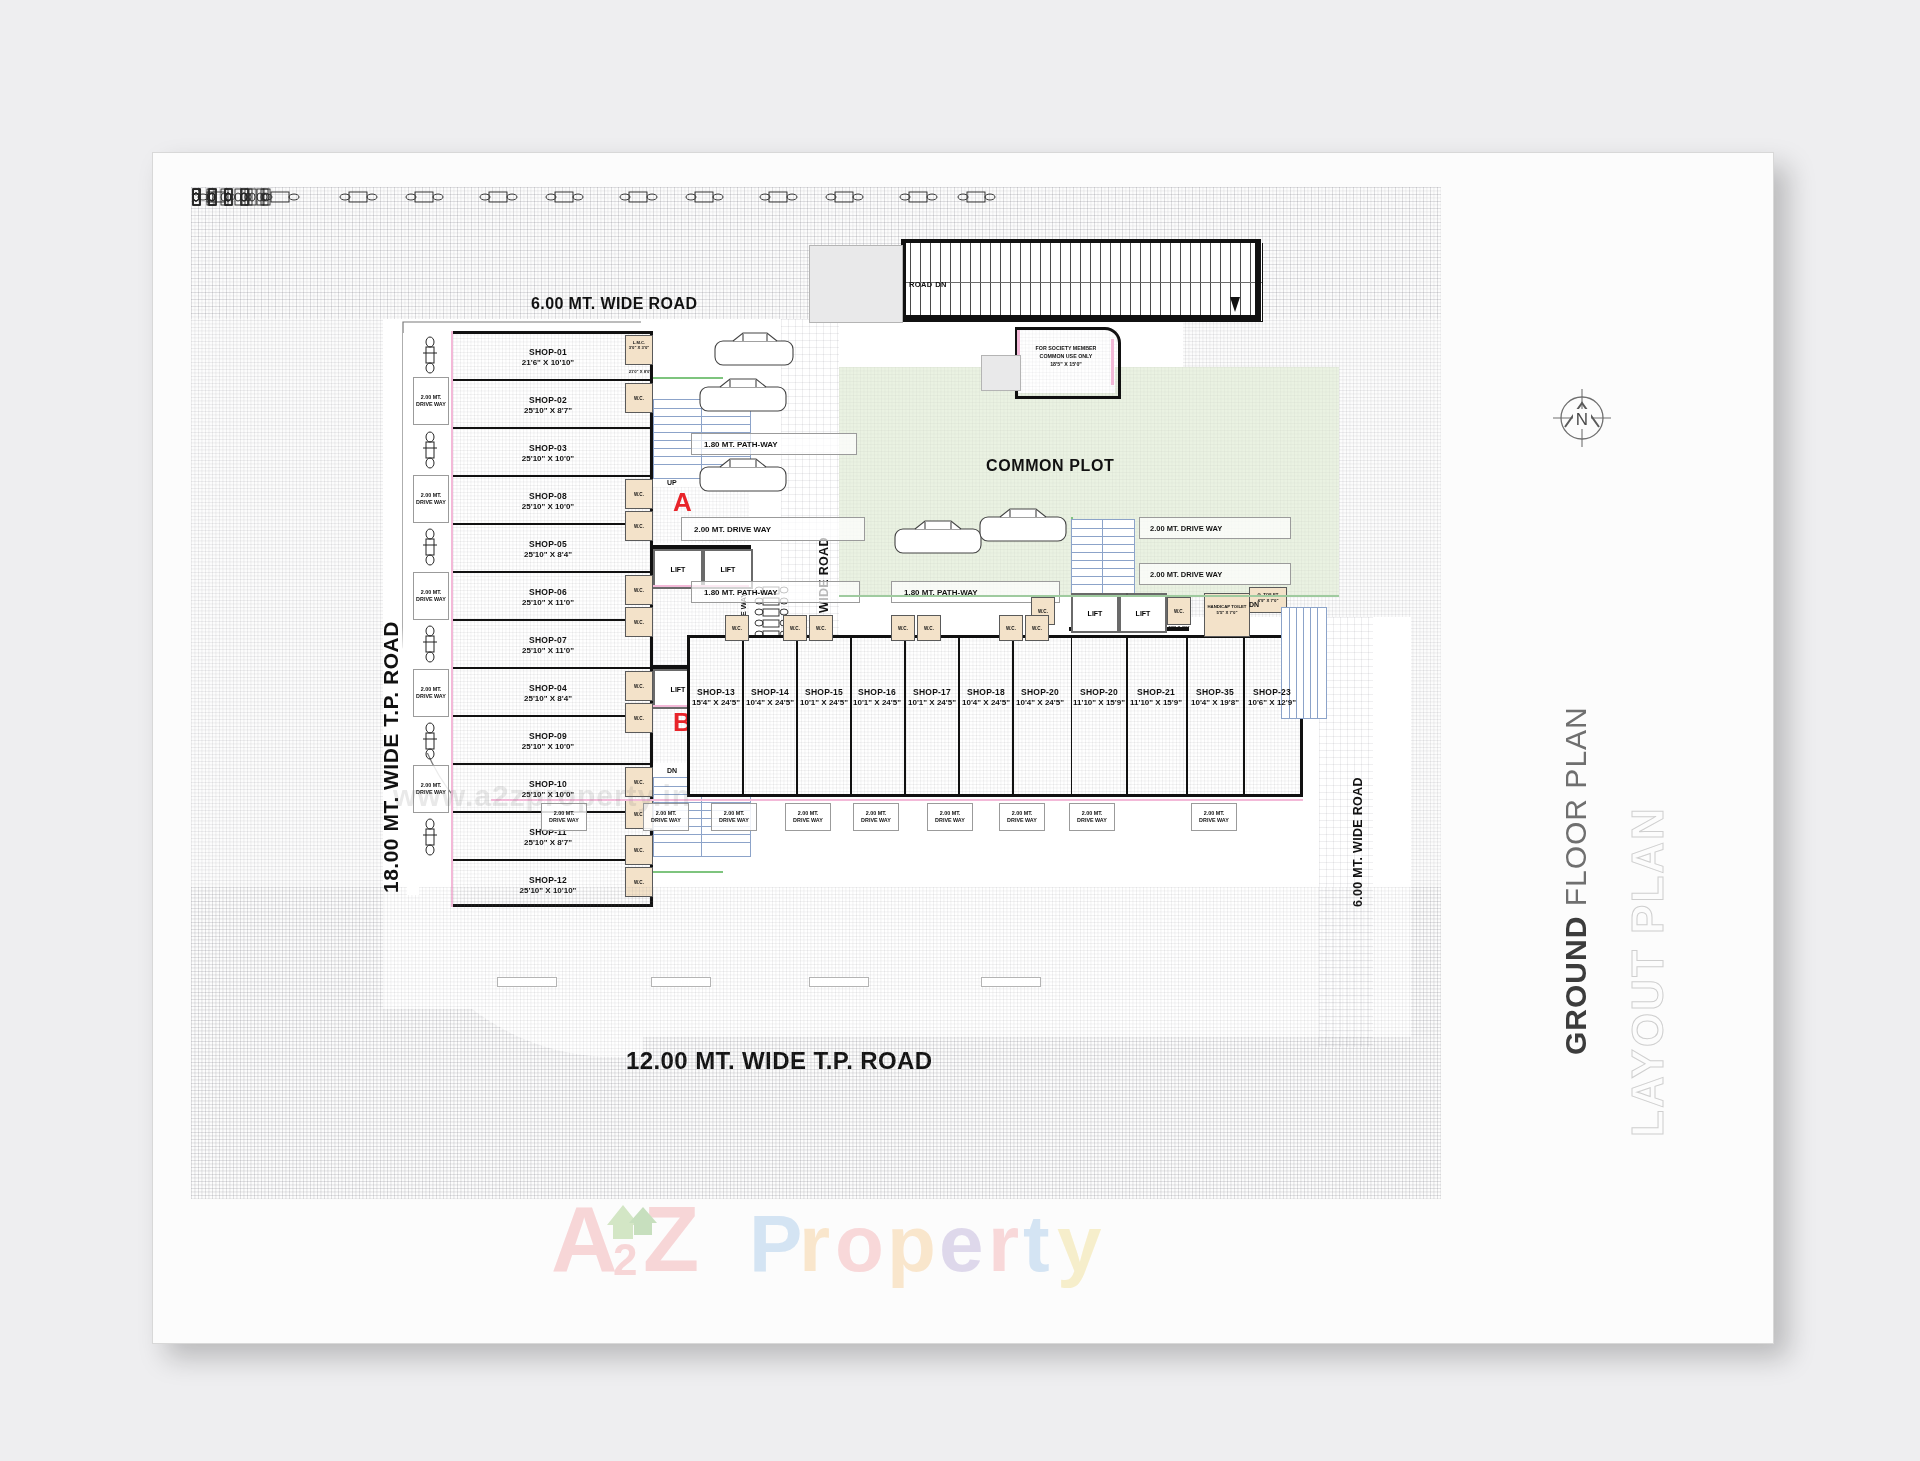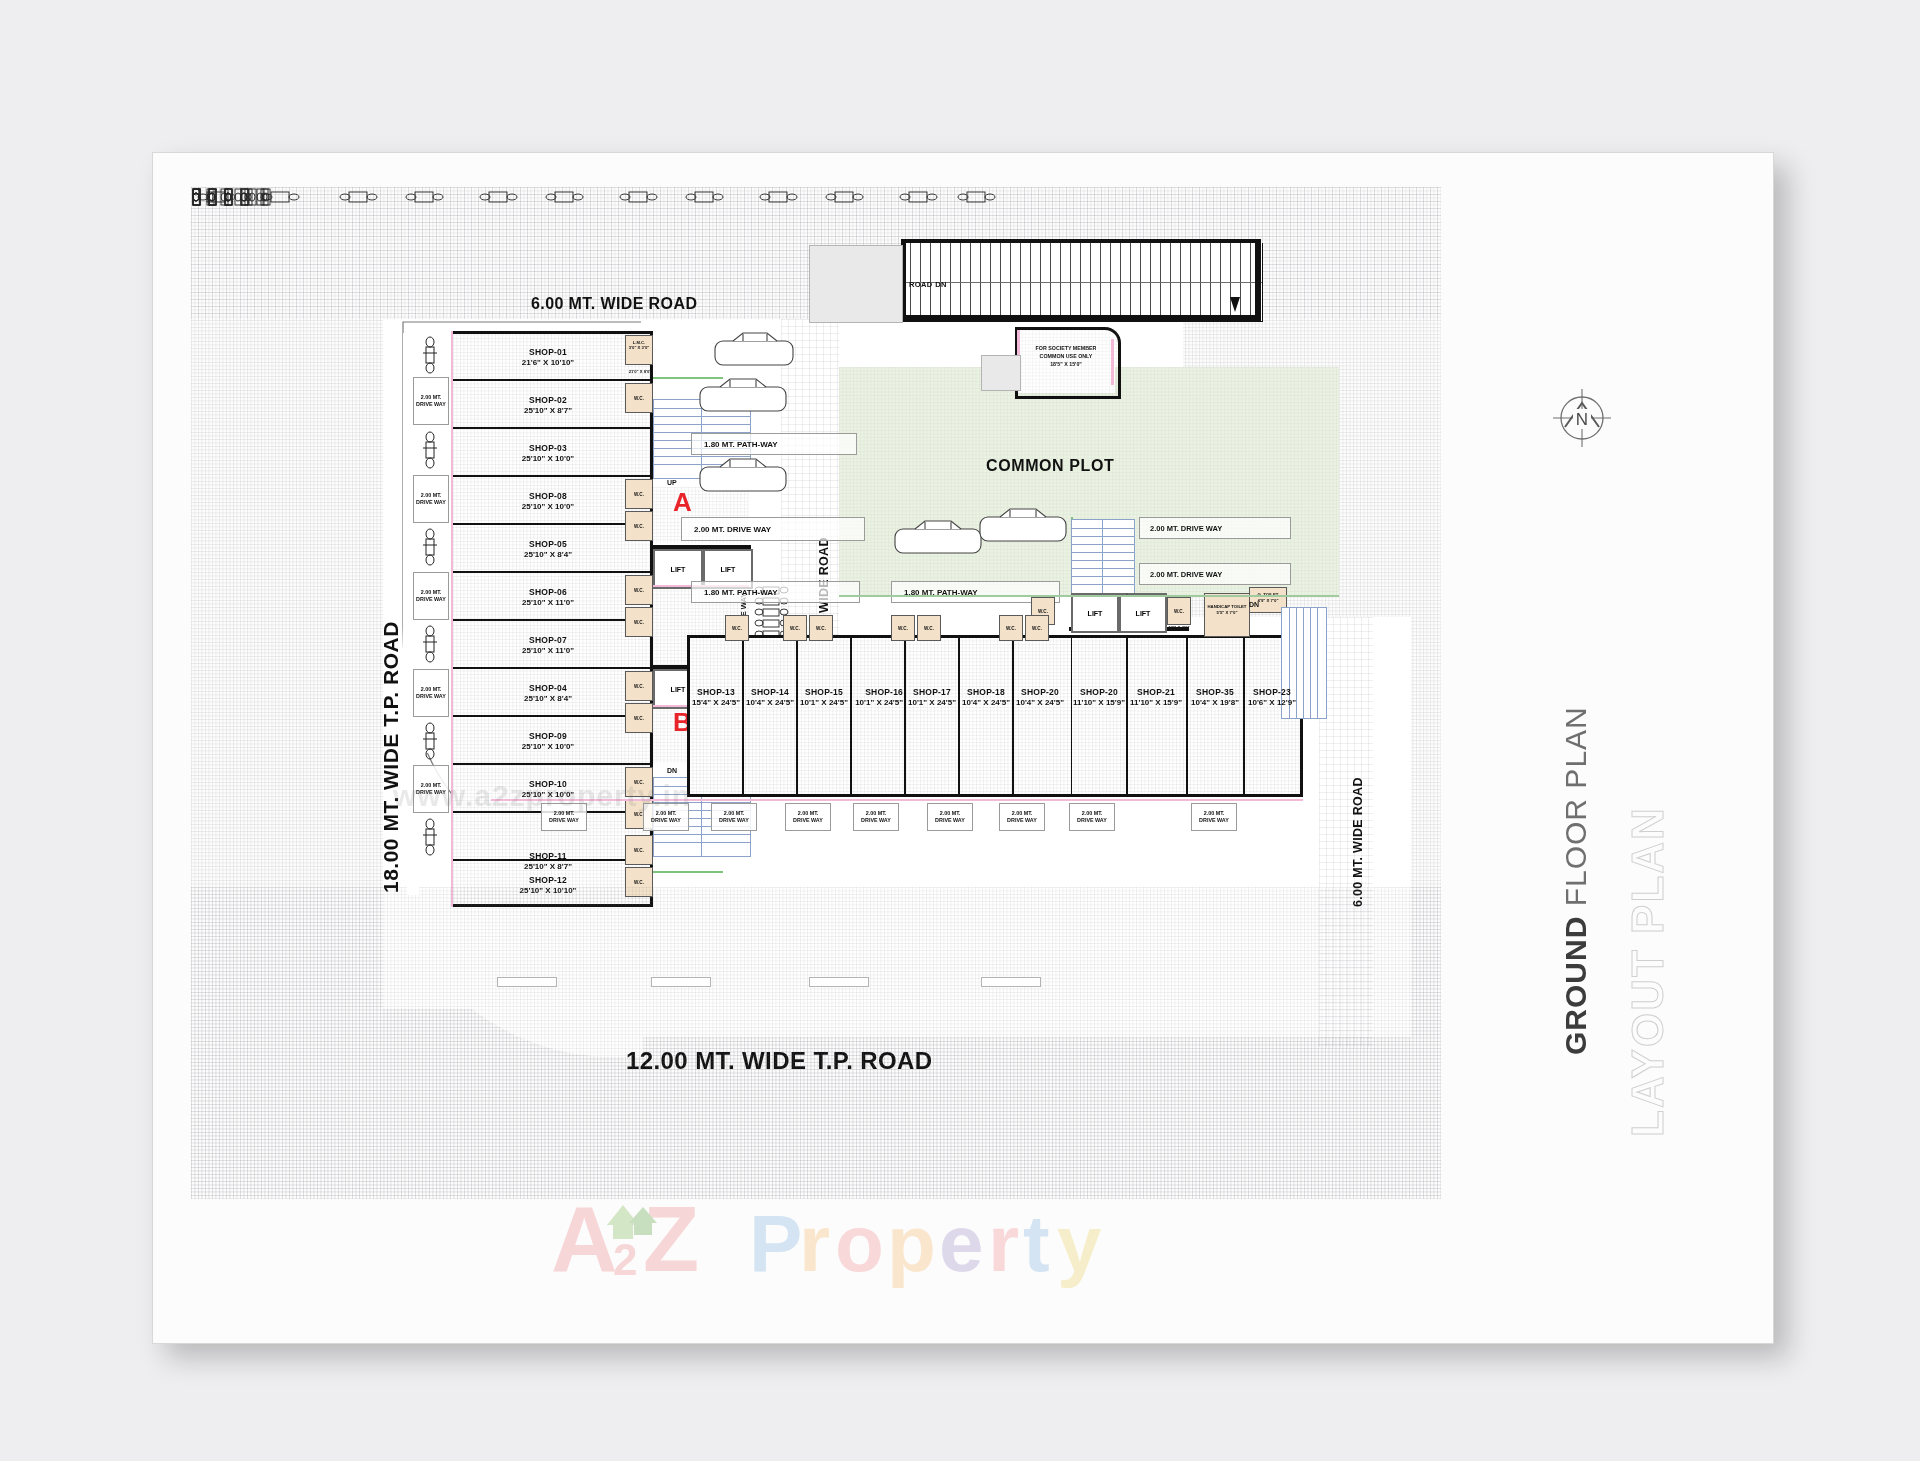--- a/index.html
+++ b/index.html
@@ -242,21 +242,21 @@
           <span class="d">25'10" X 8'4"</span>
           </div>
         <div class="shoplbl" style="left:282px;top:544px;width:150px;">
           <span class="n">SHOP-09</span>
           <span class="d">25'10" X 10'0"</span>
           </div>
         <div class="shoplbl" style="left:282px;top:592px;width:150px;">
           <span class="n">SHOP-10</span>
           <span class="d">25'10" X 10'0"</span>
           </div>
-        <div class="shoplbl" style="left:282px;top:640px;width:150px;margin-top:24px;">
+        <div class="shoplbl" style="left:282px;top:640px;width:150px;">
           <span class="n">SHOP-11</span>
           <span class="d">25'10" X 8'7"</span>
           </div>
         <div class="shoplbl" style="left:282px;top:688px;width:150px;">
           <span class="n">SHOP-12</span>
           <span class="d">25'10" X 10'10"</span>
           </div>
 
         <div class="wc" style="left:434px;top:196px;width:26px;height:28px;">
           <div class="wclbl">W.C.</div>
@@ -773,21 +773,21 @@
           <span class="d">15'4" X 24'5"</span>
           </div>
         <div class="shoplbl" style="left:552px;top:500px;width:54px;">
           <span class="n">SHOP-14</span>
           <span class="d">10'4" X 24'5"</span>
           </div>
         <div class="shoplbl" style="left:606px;top:500px;width:54px;">
           <span class="n">SHOP-15</span>
           <span class="d">10'1" X 24'5"</span>
           </div>
-        <div class="shoplbl" style="left:660px;top:500px;width:52px;text-align:right;">
+        <div class="shoplbl" style="left:660px;top:500px;width:52px;">
           <span class="n">SHOP-16</span>
           <span class="d">10'1" X 24'5"</span>
           </div>
         <div class="shoplbl" style="left:714px;top:500px;width:54px;">
           <span class="n">SHOP-17</span>
           <span class="d">10'1" X 24'5"</span>
           </div>
         <div class="shoplbl" style="left:768px;top:500px;width:54px;">
           <span class="n">SHOP-18</span>
           <span class="d">10'4" X 24'5"</span>

